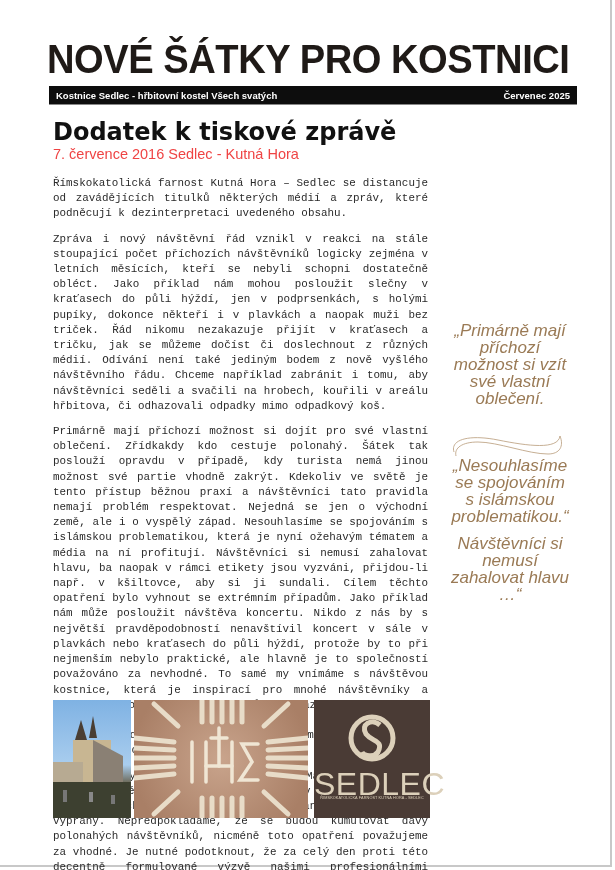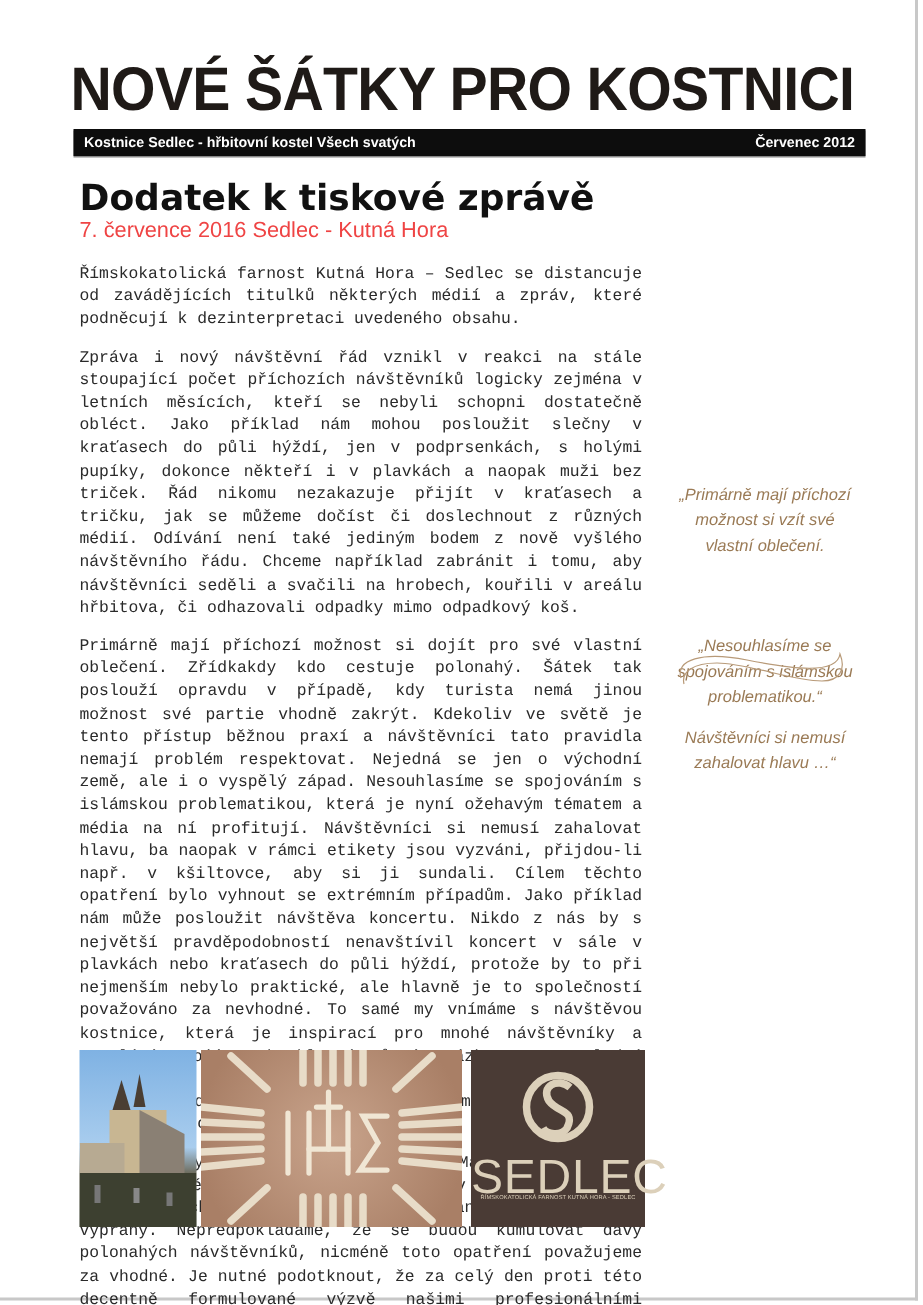--- a/index.html
+++ b/index.html
@@ -32,21 +32,21 @@
     position: absolute; left: 53px; top: 146px; font-size: 14.5px; color: #ef4444;
   }
   .body-col {
     position: absolute; left: 53px; top: 176px; width: 375px;
     font-size: 10.9px; line-height: 15.2px; color: #2a2a2a; text-align: justify;
     font-family: Liberation Mono, monospace;
   }
   .body-col p { margin: 0 0 10px 0; hyphens: manual; }
   .sidebar {
     position: absolute; left: 450px; top: 322px; width: 120px;
-    color: #9a7a55; font-style: italic; font-size: 11px; line-height: 17px; text-align: center;
+    color: #9a7a55; font-style: italic; font-size: 17px; line-height: 17px; text-align: center;
   }
   .sidebar p { margin: 0 0 10px 0; }
   .swash { position: absolute; left: 448px; top: 430px; width: 120px; height: 30px; }
   .images { position: absolute; left: 53px; top: 700px; height: 118px; display: flex; gap: 3px; }
   .img-church {
     width: 78px; height: 118px; position: relative; overflow: hidden;
     background: linear-gradient(#7fb2e3 0%, #a9cdee 55%, #6c6a5a 70%, #3e4434 100%);
   }
   .img-bones {
     width: 174px; height: 118px; position: relative; overflow: hidden;
@@ -66,21 +66,21 @@
 </style>
 </head>
 <body>
 
 <div class="page-frame"></div>
 
 <div class="masthead">NOVÉ ŠÁTKY PRO KOSTNICI</div>
 
 <div class="bar">
   <span>Kostnice Sedlec - hřbitovní kostel Všech svatých</span>
-  <span>Červenec 2012</span>
+  <span>Červenec 2025</span>
 </div>
 
 <div class="headline">Dodatek k tiskové zprávě</div>
 <div class="dateline">7. července 2016 Sedlec - Kutná Hora</div>
 
 <div class="body-col">
   <p>Římskokatolická farnost Kutná Hora – Sedlec se distancuje od zavádějících titulků některých médií a zpráv, které podněcují k dezinterpretaci uvedeného obsahu.</p>
   <p>Zpráva i nový návštěvní řád vznikl v reakci na stále stoupající počet příchozích návštěvníků logicky zejména v letních měsících, kteří se nebyli schopni dostatečně obléct. Jako příklad nám mohou posloužit slečny v kraťasech do půli hýždí, jen v podprsenkách, s holými pupíky, dokonce někteří i v plavkách a naopak muži bez triček. Řád nikomu nezakazuje přijít v kraťasech a tričku, jak se můžeme dočíst či doslechnout z různých médií. Odívání není také jediným bodem z nově vyšlého návštěvního řádu. Chceme například zabránit i tomu, aby návštěvníci seděli a svačili na hrobech, kouřili v areálu hřbitova, či odhazovali odpadky mimo odpadkový koš.</p>
   <p>Primárně mají příchozí možnost si dojít pro své vlastní oblečení. Zřídkakdy kdo cestuje polonahý. Šátek tak poslouží opravdu v případě, kdy turista nemá jinou možnost své partie vhodně zakrýt. Kdekoliv ve světě je tento přístup běžnou praxí a návštěvníci tato pravidla nemají problém respektovat. Nejedná se jen o východní země, ale i o vyspělý západ. Nesouhlasíme se spojováním s islámskou problematikou, která je nyní ožehavým tématem a média na ní profitují. Návštěvníci si nemusí zahalovat hlavu, ba naopak v rámci etikety jsou vyzváni, přijdou-li např. v kšiltovce, aby si ji sundali. Cílem těchto opatření bylo vyhnout se extrémním případům. Jako příklad nám může posloužit návštěva koncertu. Nikdo z nás by s největší pravděpodobností nenavštívil koncert v sále v plavkách nebo kraťasech do půli hýždí, protože by to při nejmenším nebylo praktické, ale hlavně je to společností považováno za nevhodné. To samé my vnímáme s návštěvou kostnice, která je inspirací pro mnohé návštěvníky a vyvolává svojí neobvyklostí různé otázky. V neposlední řadě je to církevní památka, kaple Všech svatých s kostnicí, kde přes probíhající turismus považujeme za vhodné dodržovat pietu.</p>
   <p>Dotazy na hygienu jsou opodstatněné. Máme velkou zásobu šátků, které budou pravidelně prány v čistírně. Každý, kdo bude chtít šátek využít, dostane čistý čerstvě vypraný. Nepředpokládáme, že se budou kumulovat davy polonahých návštěvníků, nicméně toto opatření považujeme za vhodné. Je nutné podotknout, že za celý den proti této decentně formulované výzvě našimi profesionálními průvodci nikdo nic nenamítal a vše proběhlo naprosto v klidu bez dramatu, které je typické pro českou mediální scénu. Věříme, že tato dezinterpretace naše návštěvníky neodradí, ba naopak nové opatření budou kvitovat s povděkem.</p>

